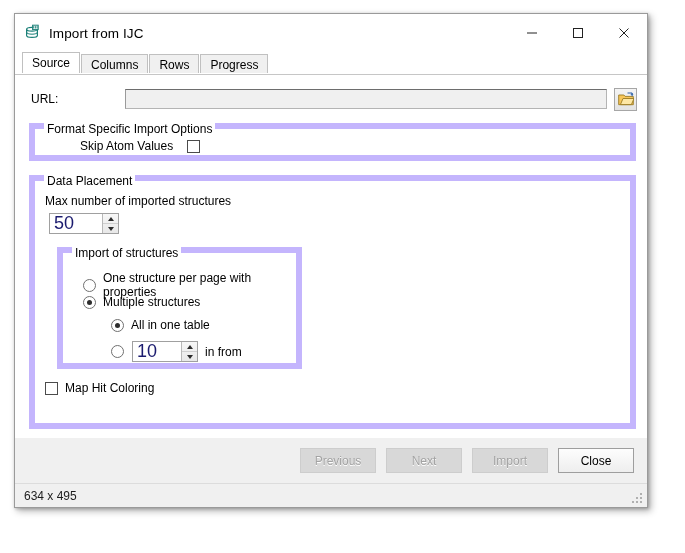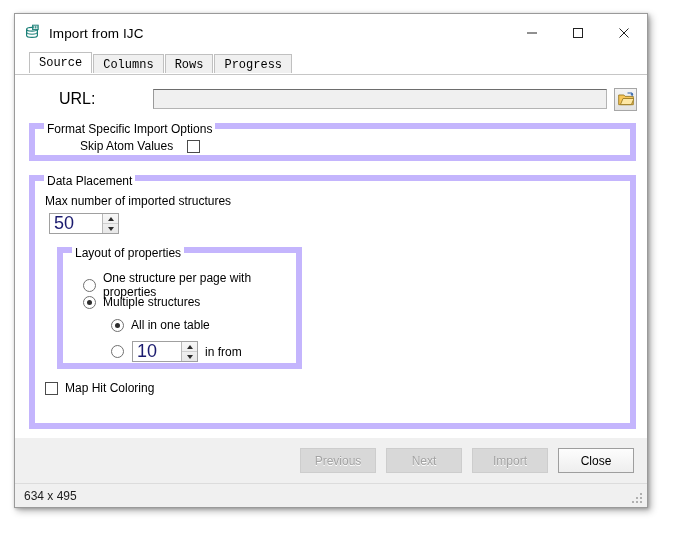--- a/index.html
+++ b/index.html
@@ -70,24 +70,23 @@
     padding: 0;
   }
   .win-btn svg { display: block; }
 
   
   #tabstrip {
     height: 22px;
     flex: 0 0 auto;
     display: flex;
     align-items: flex-end;
-    padding-left: 14px;
+    padding-left: 7px;
     background: #ffffff;
     position: relative;
-    font-family: Liberation Mono, monospace;
   }
   #tabstrip::after {
     content: "";
     position: absolute;
     left: 0; right: 0; bottom: 0;
     height: 1px;
     background: #ffffff;
   }
   .tab {
     height: 21px;
@@ -127,22 +126,21 @@
     position: absolute;
     left: 16px;
     top: 13px;
     right: 10px;
     height: 22px;
     display: flex;
     align-items: center;
   }
   #url-label {
     width: 94px;
-    font-size: 16px;
-    margin-left: 28px;
+    font-size: 12px;
   }
   #url-input {
     flex: 1 1 auto;
     height: 20px;
     background: #f0f0f0;
     border: 1px solid #b4b4b4;
     border-top-color: #6d6d6d;
     border-left-color: #9a9a9a;
     box-sizing: border-box;
     font-family: "Liberation Sans", sans-serif;
@@ -453,21 +451,21 @@
           <span class="spin-b">
               <span class="tri-up"></span>
             </span>
           <span class="spin-b">
               <span class="tri-down"></span>
             </span>
         </span>
       </span>
 
       <div class="groupbox" id="gb-layout">
-        <span class="gb-title">Layout of properties</span>
+        <span class="gb-title">Import of structures</span>
 
         <div class="radio-row" style="left:20px; top:42px;">
           <span class="radio checked"></span>
           <span class="rlabel">Multiple structures</span>
         </div>
 
         <div class="radio-row" style="left:20px; top:18px;">
           <span class="radio"></span>
           <span class="rlabel">One structure per page with properties</span>
         </div>

